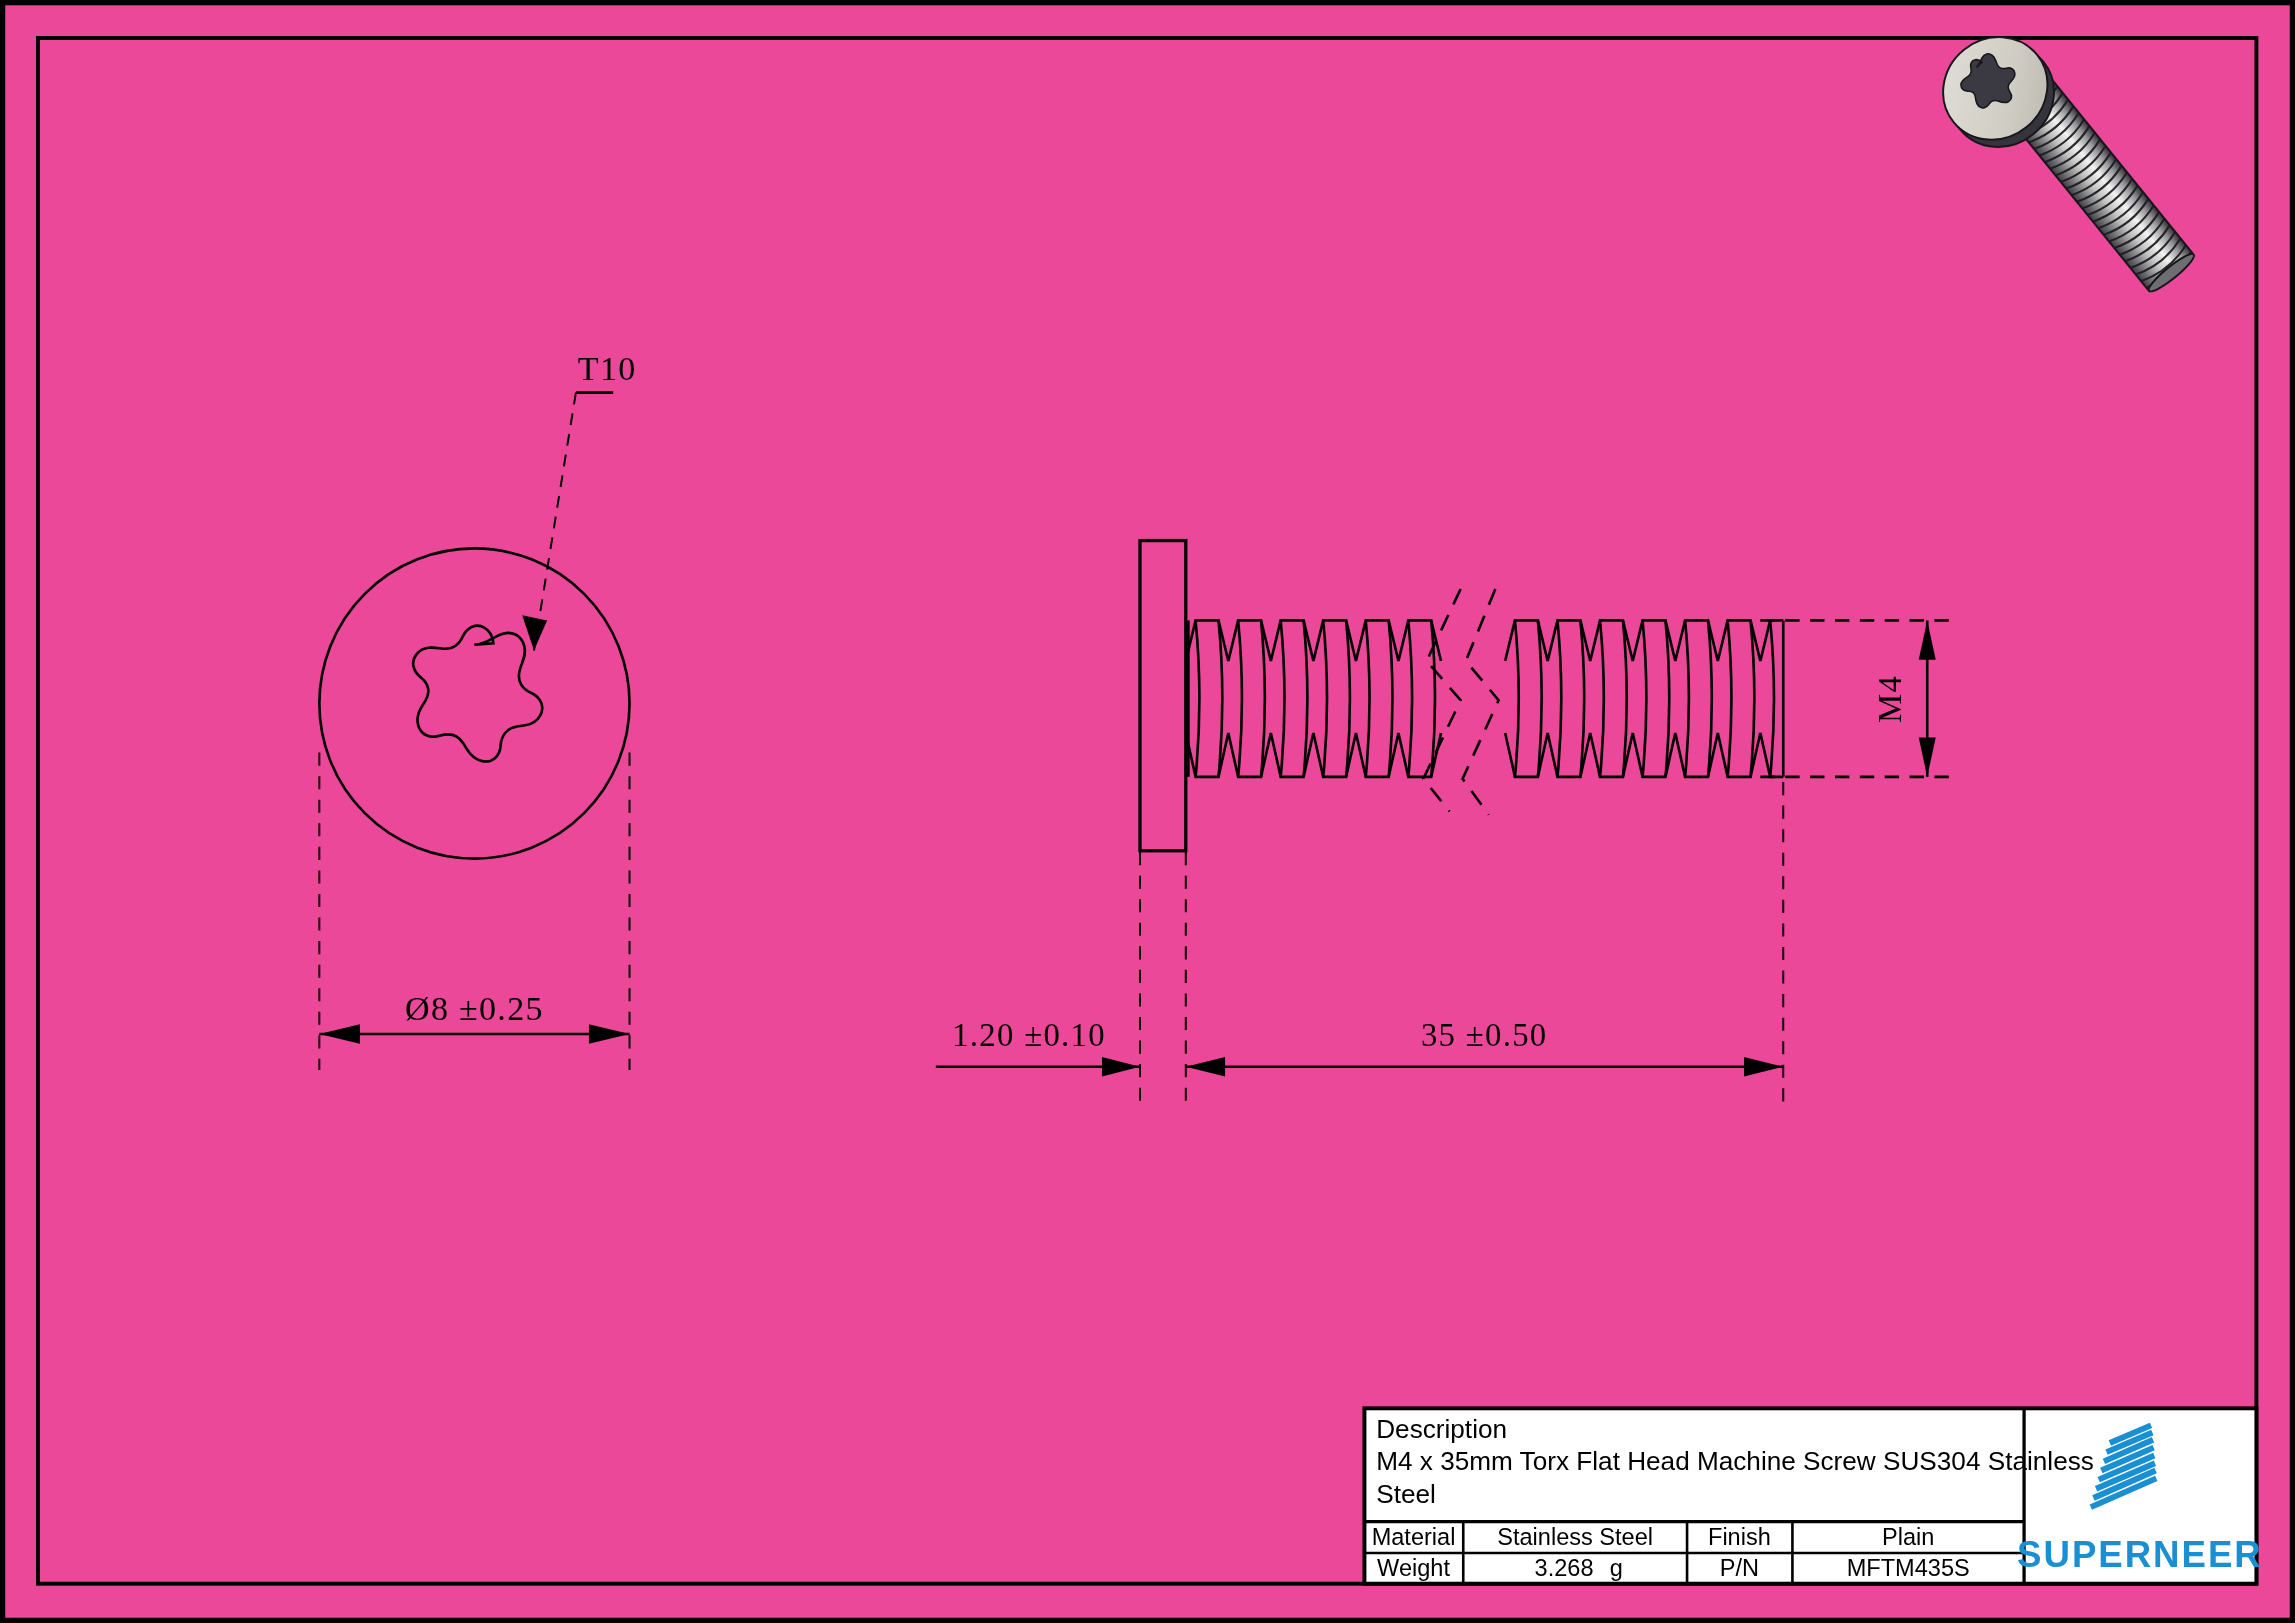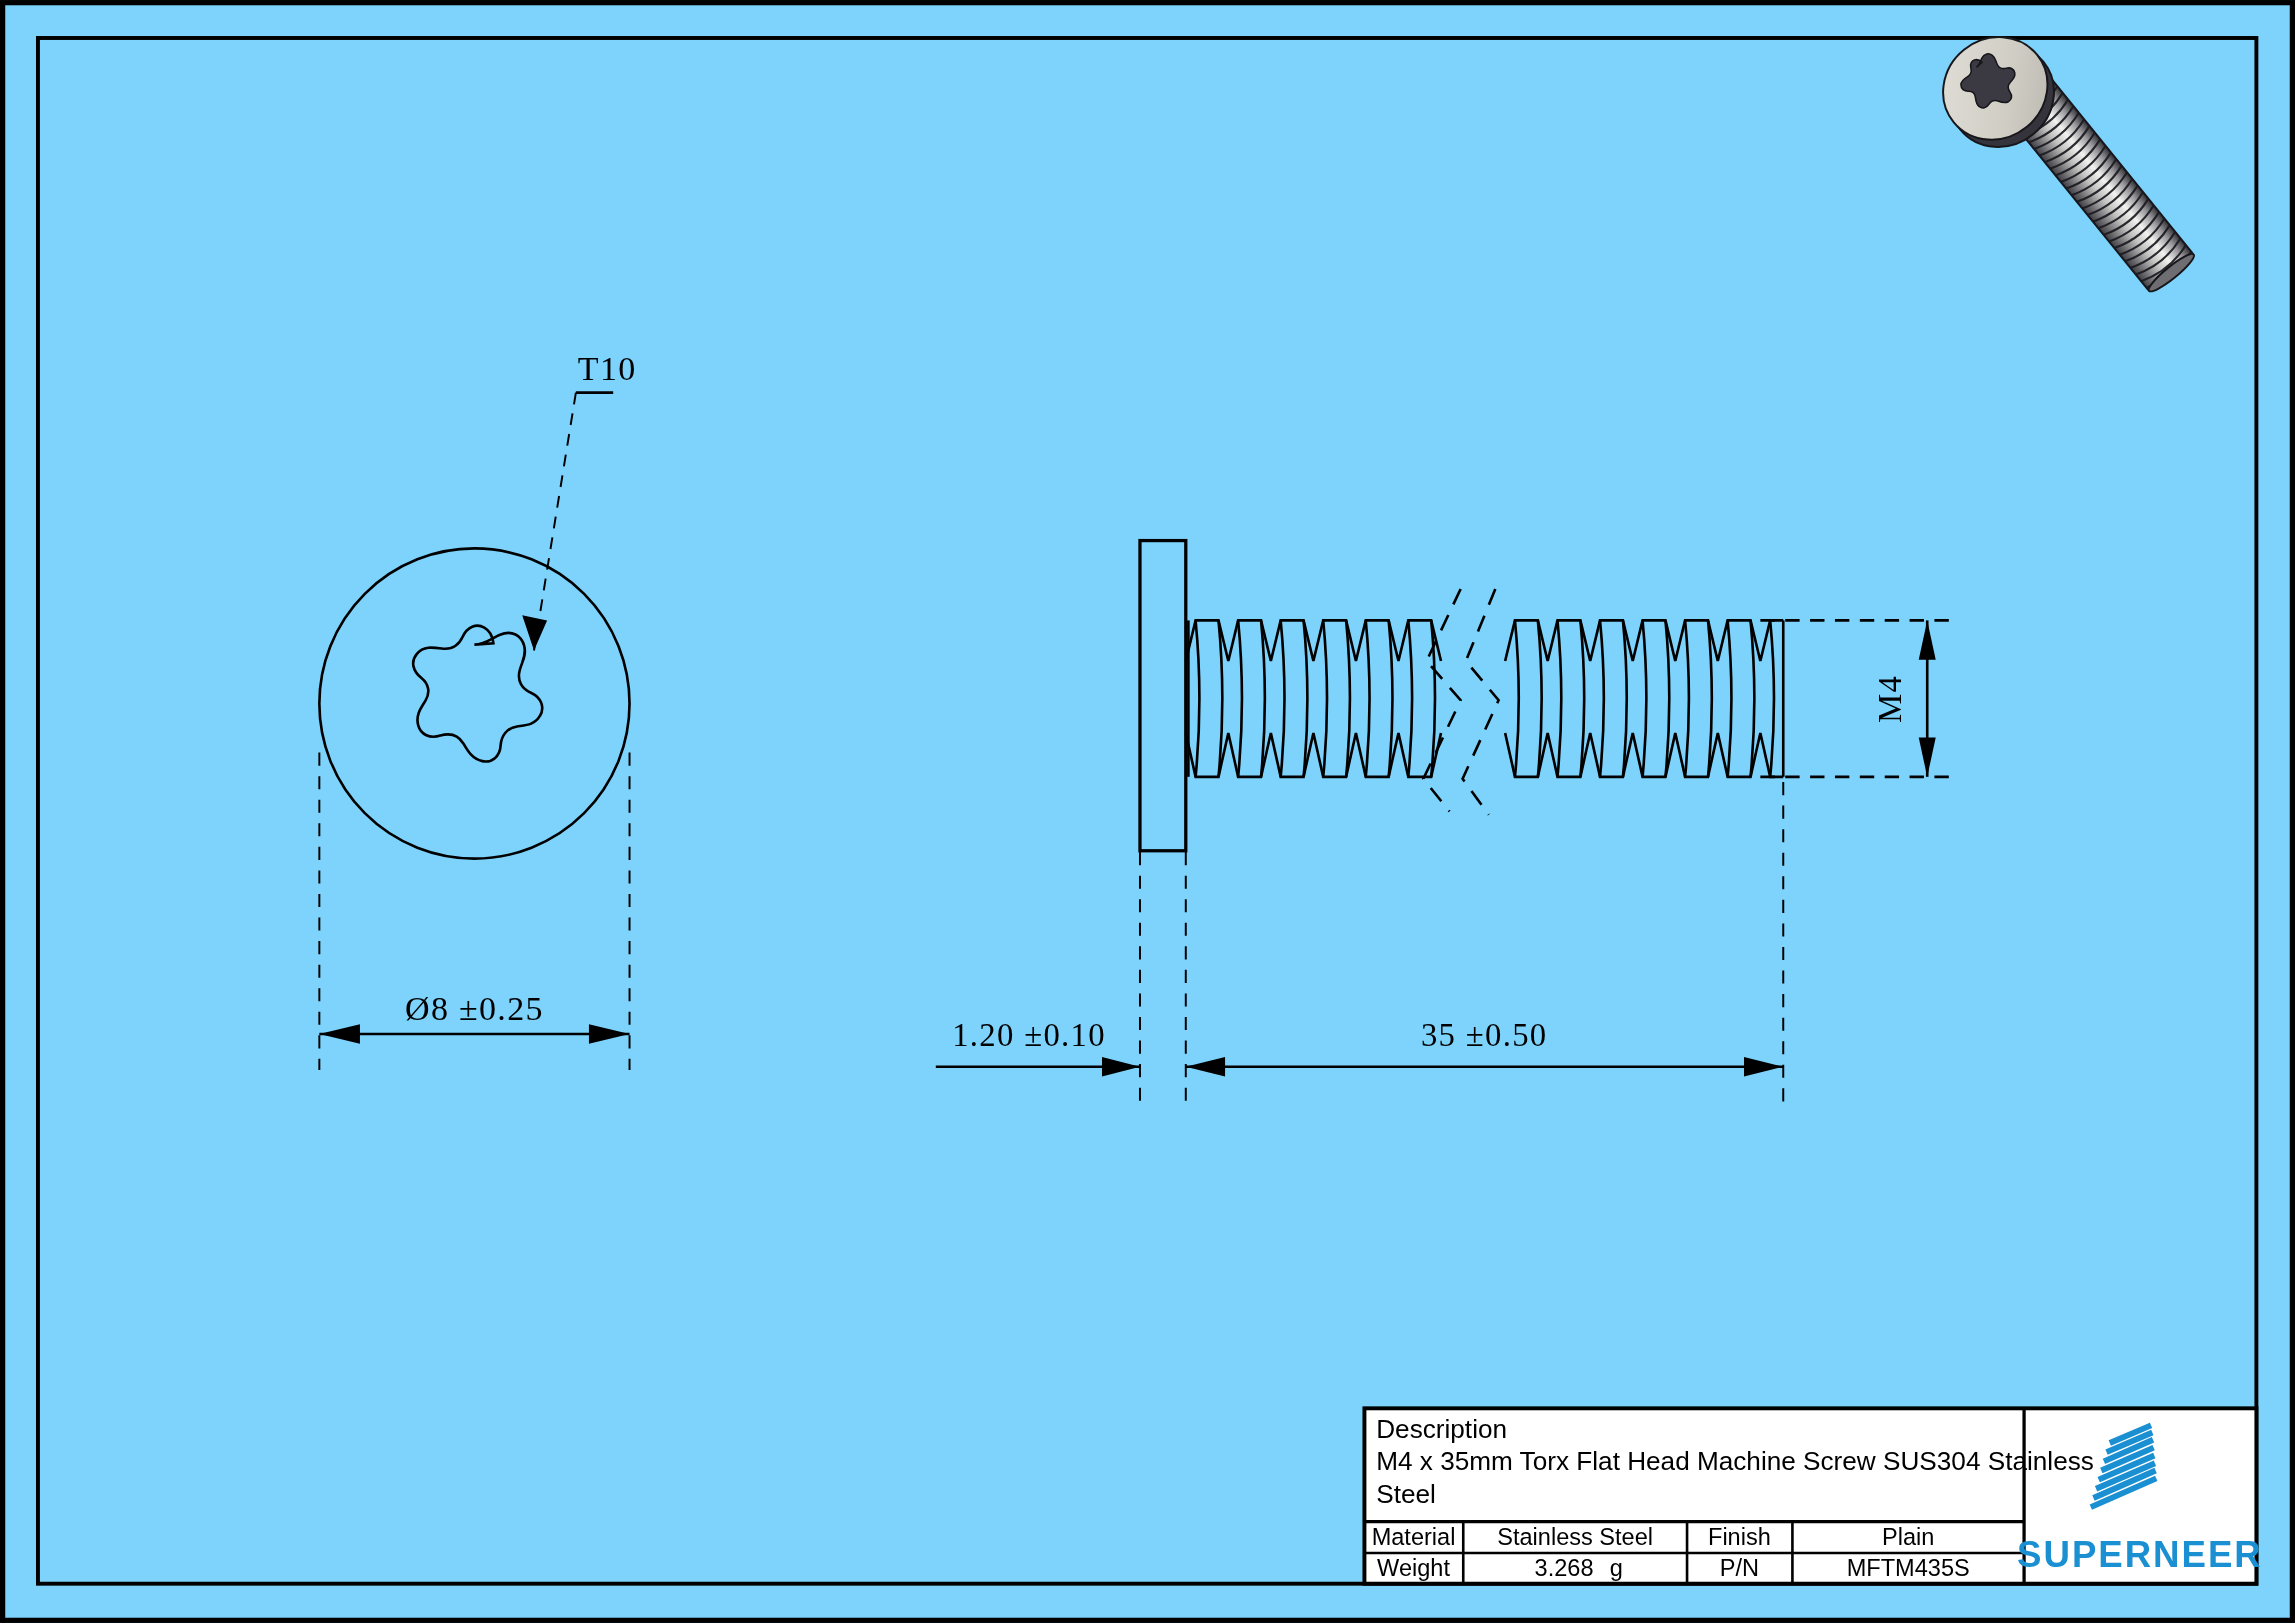--- a/index.html
+++ b/index.html
@@ -7,21 +7,21 @@
     padding: 0;
     background: #ffffff;
   }
   body {
     font-family: "Liberation Sans", sans-serif;
   }
   #sheet {
     position: relative;
     width: 2295px;
     height: 1623px;
-    background: #7dd3fc;
+    background: #ec4899;
     overflow: hidden;
   }
   #sheet svg.layer {
     position: absolute;
     left: 0;
     top: 0;
     width: 2295px;
     height: 1623px;
   }
   .dimtext {

